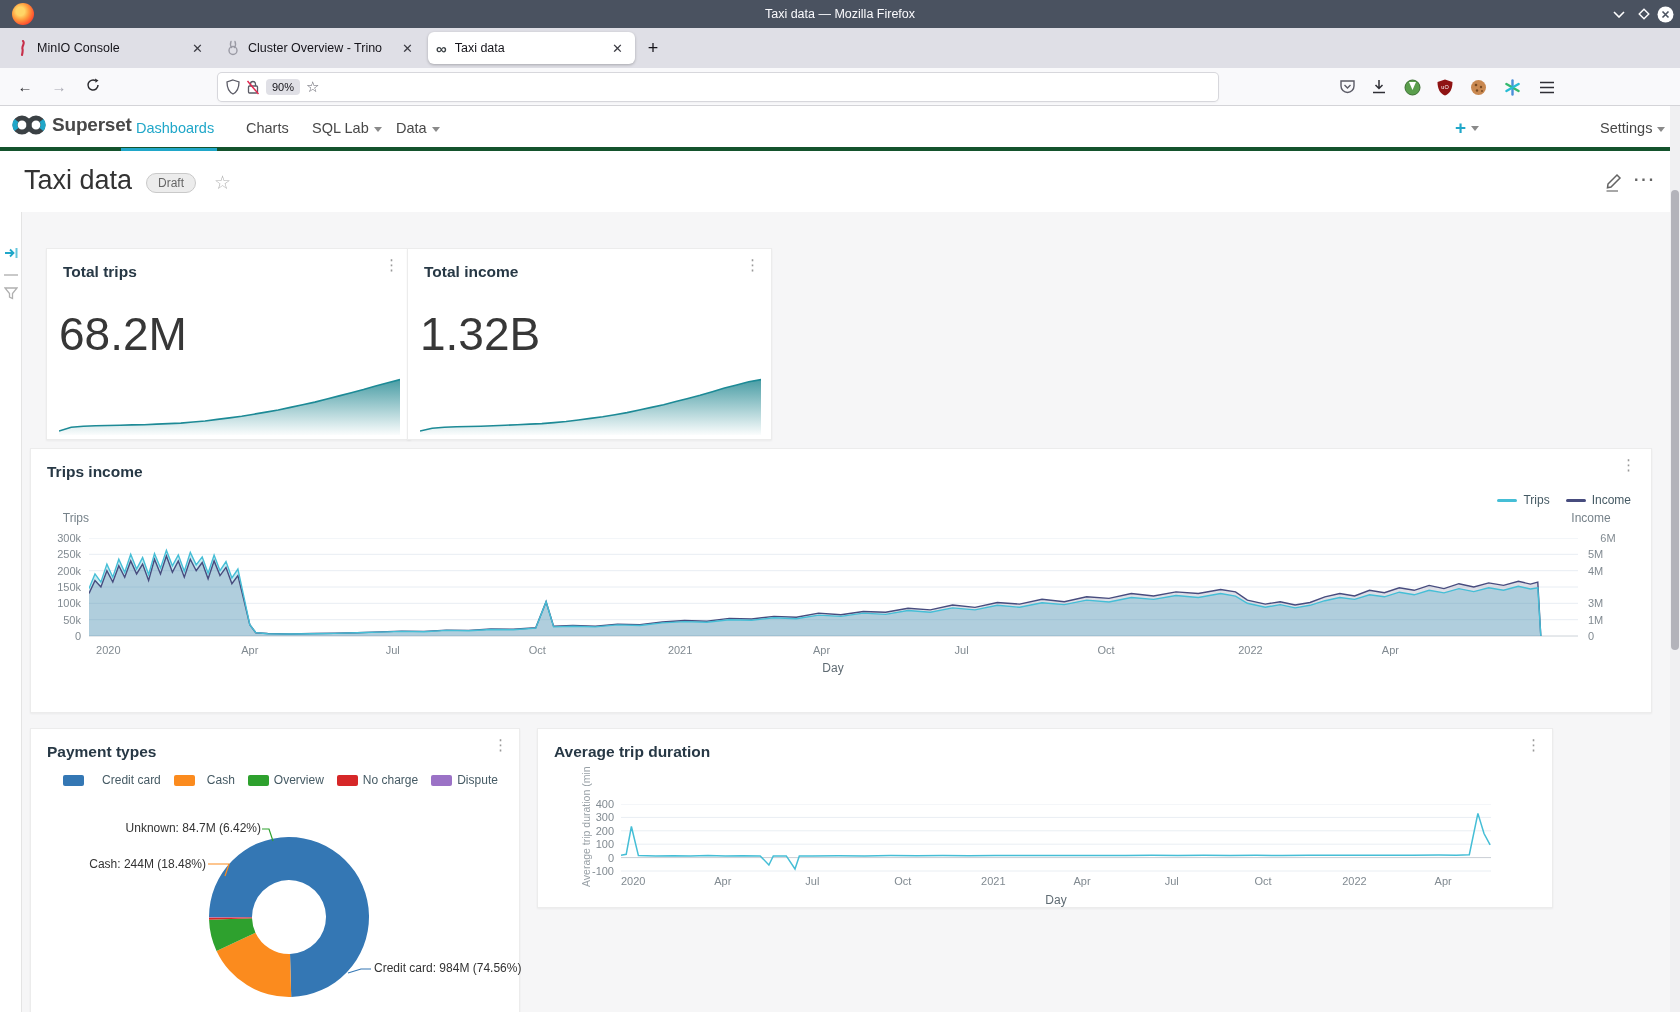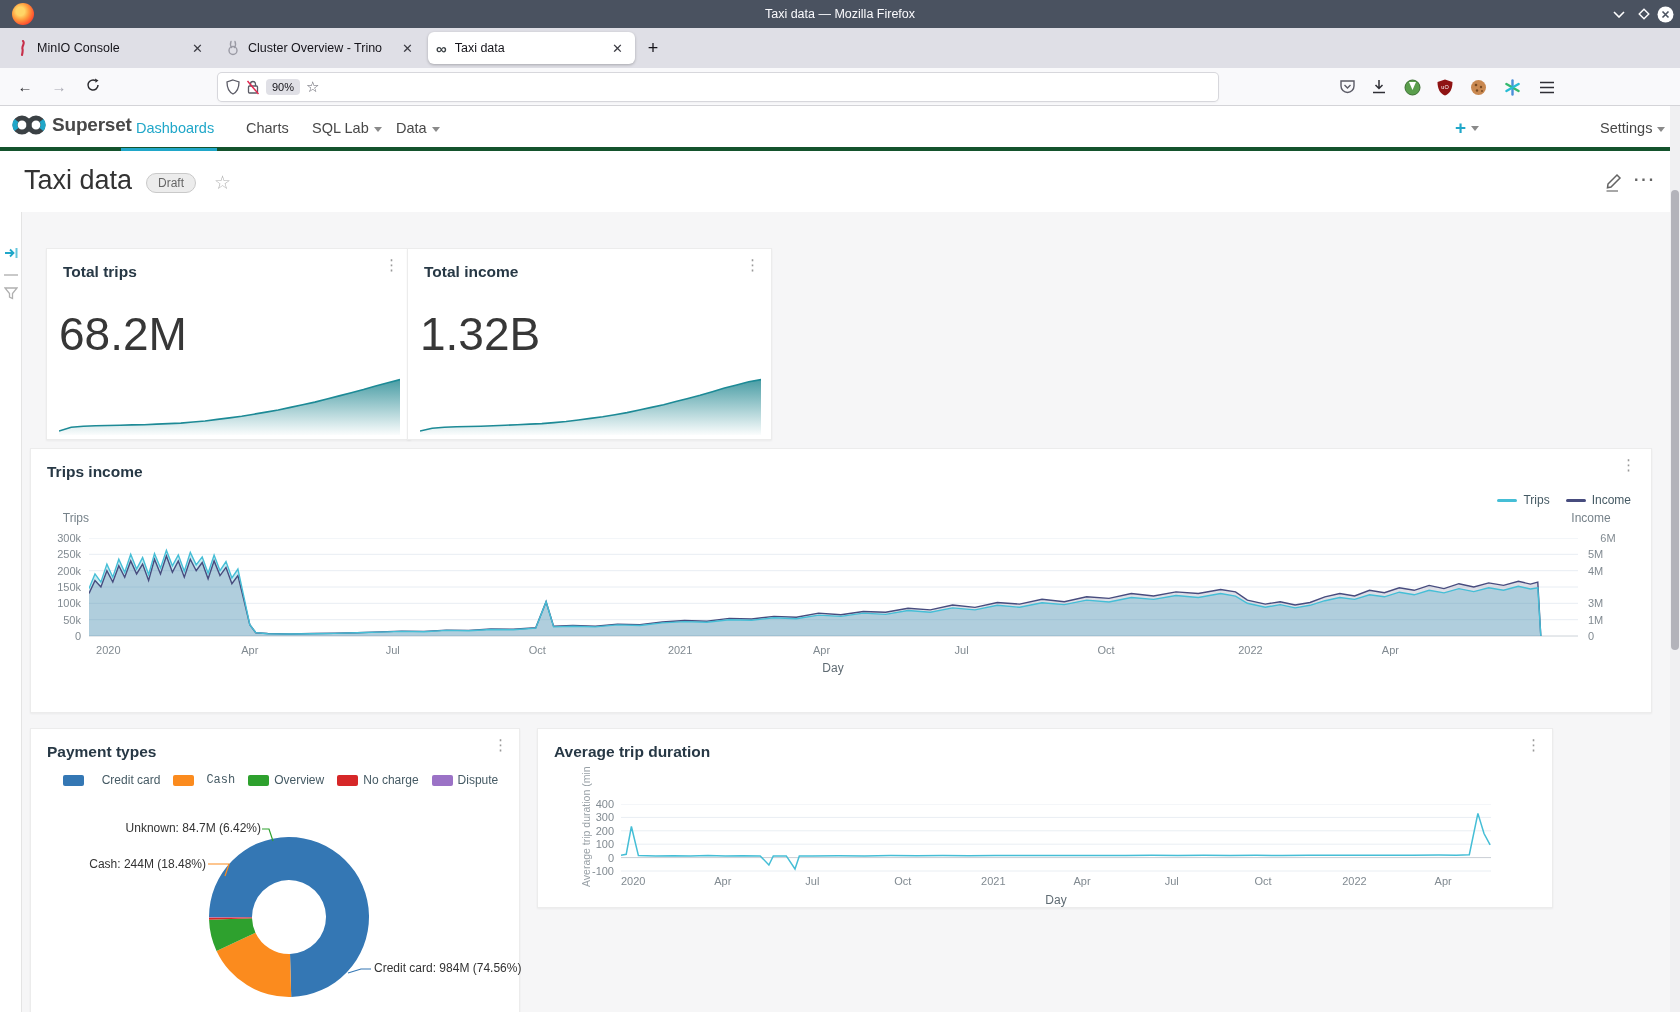--- a/index.html
+++ b/index.html
@@ -316,21 +316,21 @@
     </div>
 
   <div class="card" id="card-pay" style="left:30px;top:516px;width:490px;height:290px">
     <div class="card-title">Payment types</div>
     <div class="kebab">⋮</div>
     <div class="legend" id="pay-legend" style="top:44px;left:0;right:0;justify-content:center;gap:13px">
         <span class="item" style="gap: 18px; padding-left: 11px;">
           <span style="width: 21px; height: 11px; border-radius: 2px; background: rgb(52, 119, 180);"></span>
           <span>Credit card</span>
         </span>
-        <span class="item" style="gap: 12px; font-family: Liberation Mono, monospace;">
+        <span class="item" style="gap: 12px;">
           <span style="width: 21px; height: 11px; border-radius: 2px; background: rgb(251, 139, 30);"></span>
           <span>Cash</span>
         </span>
         <span class="item" style="gap: 5px;">
           <span style="width: 21px; height: 11px; border-radius: 2px; background: rgb(46, 161, 46);"></span>
           <span>Overview</span>
         </span>
         <span class="item" style="gap: 5px;">
           <span style="width: 21px; height: 11px; border-radius: 2px; background: rgb(214, 39, 40);"></span>
           <span>No charge</span>

